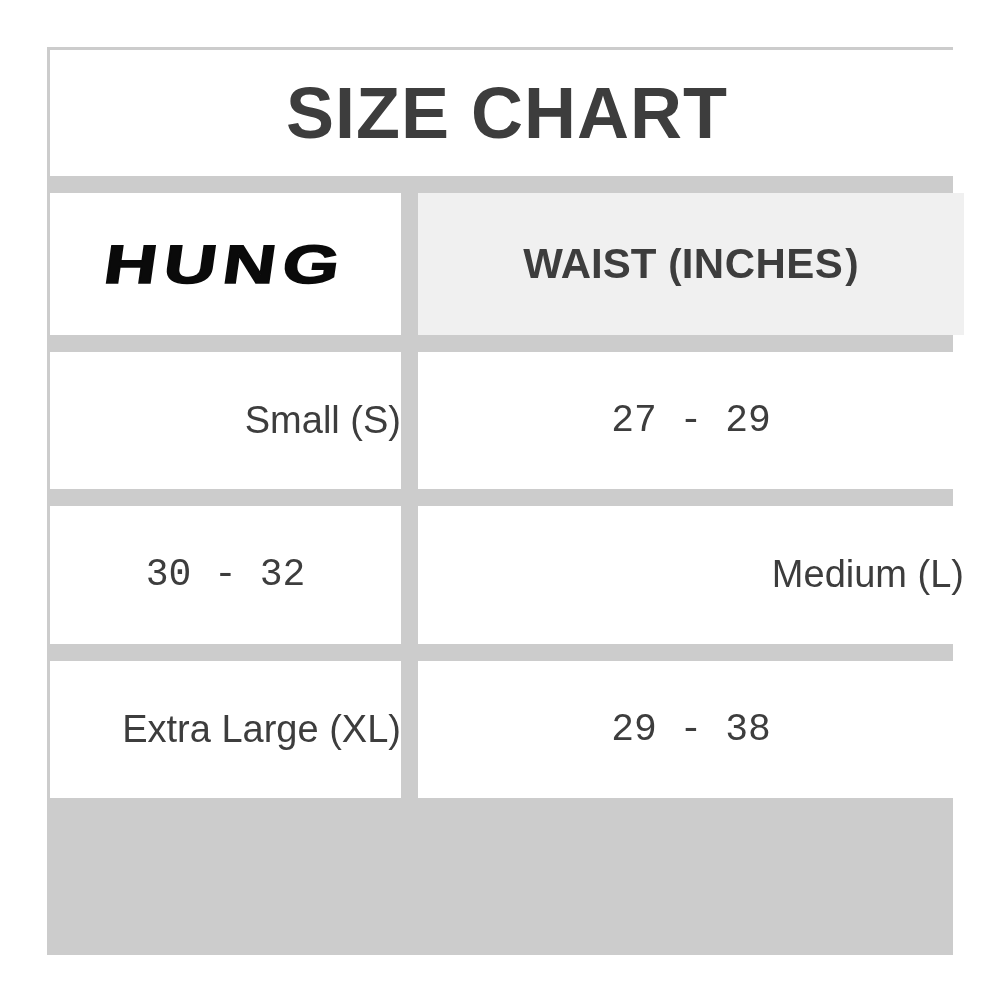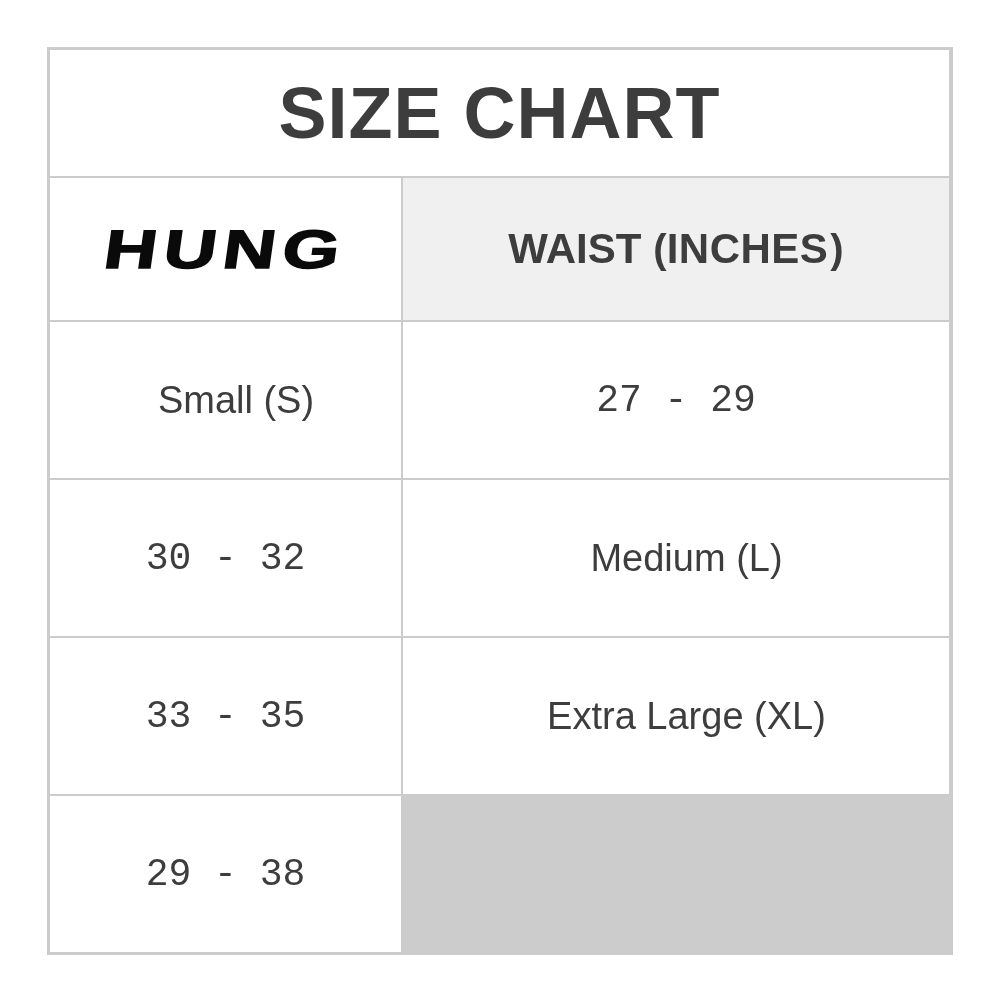--- a/index.html
+++ b/index.html
@@ -22,21 +22,21 @@
     position: absolute;
     left: 47px;
     top: 47px;
     width: 906px;
     height: 908px;
     background: var(--border);
     border: 3px solid var(--border);
     display: grid;
     grid-template-columns: 351px 546px;
     grid-template-rows: 126px 142px repeat(4, 1fr);
-    gap: 2px;
+    gap: 17px;
   }
   .cell {
     background: #ffffff;
     display: flex;
     align-items: center;
     justify-content: center;
     overflow: hidden;
   }
   .title-cell {
     grid-column: 1 / -1;
@@ -60,21 +60,21 @@
     background: var(--header-bg);
     font-weight: bold;
     white-space: nowrap;
     text-align: right;
   }
   .waist-word { font-size: 42px; }
   .paren { font-size: 40px; margin-left: 2px; }
   .paren.open { margin-left: 12px; }
   .unit-word { font-size: 42px; letter-spacing: 0.5px; }
   .size-cell {
-    justify-content: center;
+    justify-content: flex-end;
     padding-left: 21px;
     font-size: 38px;
   }
   .waist-cell { font-size: 38px; font-family: Liberation Mono, monospace; }
 </style>
 </head>
 <body>
 
 <div class="size-chart">
 
@@ -98,23 +98,20 @@
     <span>27 - 29</span>
   </div>
 
   <div class="cell waist-cell">
     <span>30 - 32</span>
   </div>
 
   <div class="cell size-cell">
     <span>Medium (L)</span>
   </div>
-  <div class="cell waist-cell">
-    <span>33 - 35</span>
-  </div>
 
   <div class="cell size-cell">
     <span>Extra Large (XL)</span>
   </div>
   <div class="cell waist-cell">
     <span>29 - 38</span>
   </div>
 
 </div>
 

